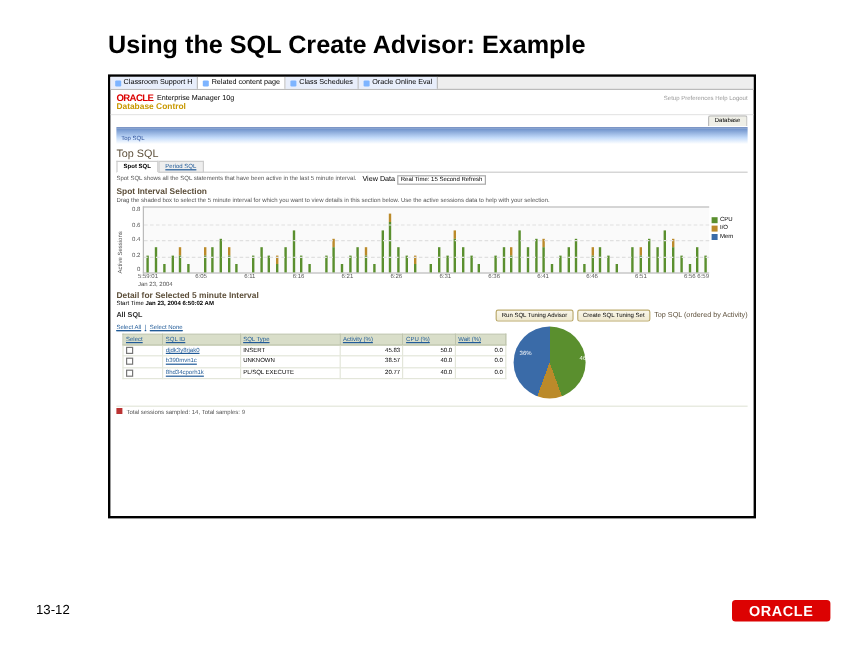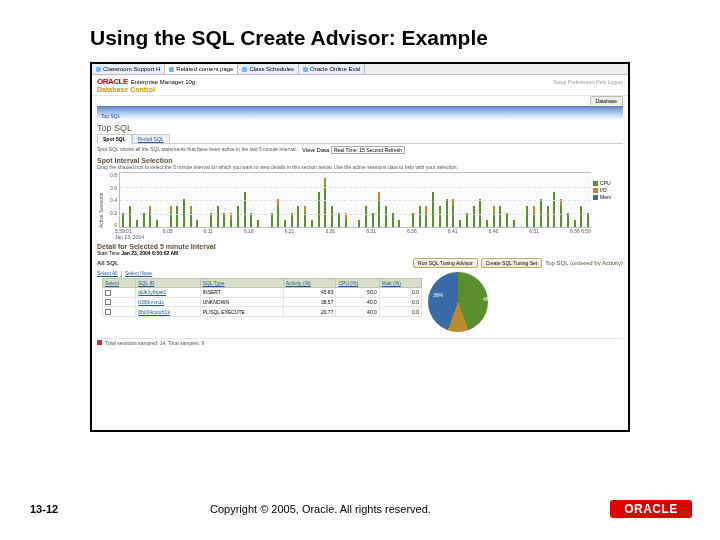--- a/index.html
+++ b/index.html
@@ -55,21 +55,21 @@
   .sql-table td.link { color: #215b98; text-decoration: underline; }
   .detail-bottom { display: flex; gap: 6px; margin: 0 5px; }
   .pie { width: 70px; height: 65px; position: relative; margin-top: 4px; }
   .pie-circle { width: 60px; height: 60px; border-radius: 50%; background: conic-gradient(#5a8f2e 0 160deg, #bb8a2a 160deg 200deg, #3a6ba8 200deg 360deg); }
   .pie-l1 { position: absolute; top: 20px; left: 5px; font-size: 5px; color: #fff; }
   .pie-l2 { position: absolute; top: 24px; right: 5px; font-size: 5px; color: #fff;}
   .tbl-actions { display: flex; gap: 3px; font-size: 5px; color: #215b98; text-decoration: underline; margin: 2px 0 0 0; }
   .stat-row { margin: 1px 5px 0 5px; font-size: 5px; color: #555; border-top: 1px solid #e3e6da; padding-top: 1px; }
   .page-icon { width: 5px; height: 5px; background: #b33; margin-right: 2px; display: inline-block;}
   .footer { position: absolute; bottom: 22px; left: 0; width: 720px; display: flex; align-items: center; }
-  .pg { font-size: 11px; padding-left: 30px; width: 190px; font-weight: bold; }
+  .pg { font-size: 11px; padding-left: 30px; width: 190px; }
   .cp { font-size: 11px; flex: 1; text-align: left; padding-left: 20px;}
   .f-logo { margin-left: auto; margin-right: 28px; }
   .f-logo .bar { width: 82px; height: 18px; background: #dc0202; border-radius: 3px; display: grid; place-content: center; color: #fff; font-weight: bold; font-size: 12px; letter-spacing: 0.5px; }
   .cb { width: 6px; height: 6px; border: 1px solid #777; display: inline-block; vertical-align: middle;}
   .ar { color:#215b98; text-decoration: underline;}
 </style>
 </head>
 <body>
 
 <div class="slide-title">Using the SQL Create Advisor: Example</div>
@@ -596,17 +596,16 @@
   </div>
 
   <div class="stat-row">
     <span class="page-icon"></span>
     <span>Total sessions sampled: 14, Total samples: 9</span>
   </div>
 </div>
 
 <div class="footer">
   <div class="pg">13-12</div>
-  <div class="cp">Copyright © 2005, Oracle. All rights reserved.</div>
   <div class="f-logo">
     <div class="bar">ORACLE</div>
   </div>
 </div>
 
 </body></html>

